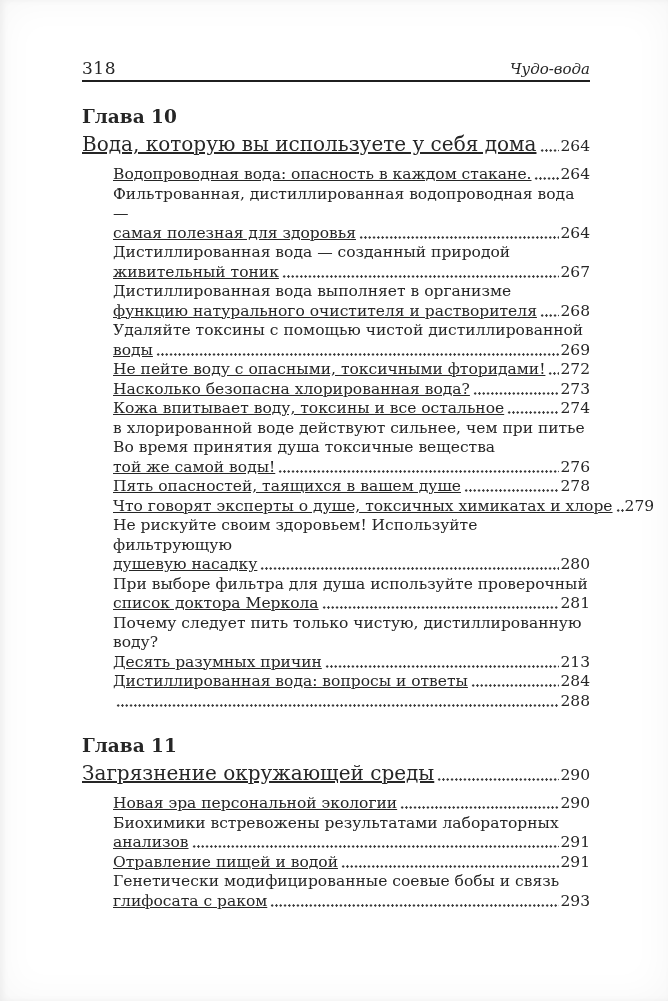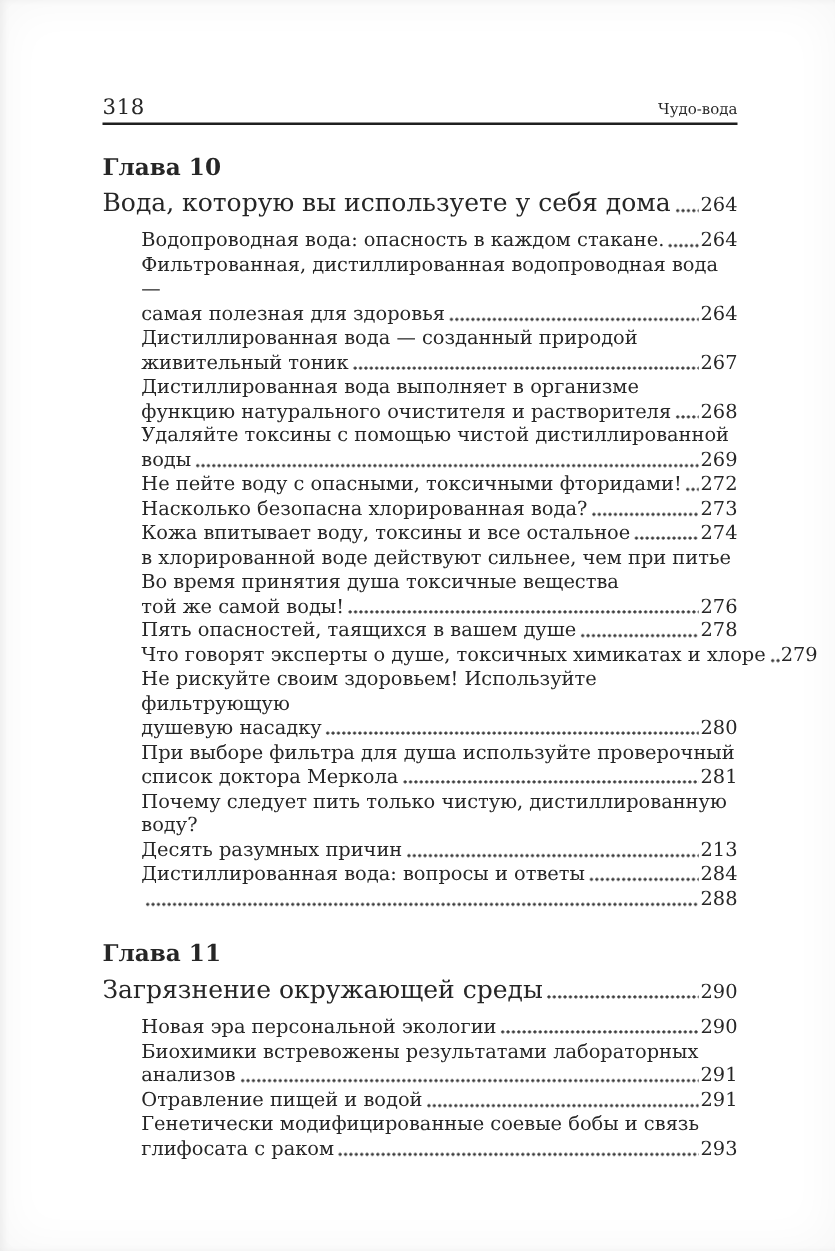--- a/index.html
+++ b/index.html
@@ -20,47 +20,47 @@
     font-family:"DejaVu Serif","Liberation Serif",serif;
     box-shadow:inset 0 0 40px rgba(0,0,0,0.04), inset 3px 0 6px rgba(0,0,0,0.05);
     overflow:hidden;
   }
   .content{
     position:absolute;
     left:82px;right:78px;top:0;
   }
   
   .hdr{
-    margin-top:77px;
+    margin-top:59px;
     display:flex;justify-content:space-between;align-items:baseline;
     padding-bottom:3px;
   }
   .hdr .folio{font-size:17px;line-height:18px;letter-spacing:0.5px;}
-  .hdr .running{font-size:12px;line-height:16px;}
+  .hdr .running{font-style:italic;font-size:15px;line-height:16px;}
   .hdr-rule{border-bottom:2px solid var(--rule);}
   
   .chapter-heading{
     font-weight:bold;
     font-size:18.5px;
     line-height:22px;
     margin-top:24px;
   }
   .title-row{
     margin-top:3px;
     font-size:20px;
     line-height:26px;
   }
   .entries{margin-top:6px;}
   .toc-line,.entry-row{
     margin-left:31px;
     font-size:15.5px;
     line-height:var(--lh);
   }
   .toc-row{display:flex;align-items:baseline;}
-  .toc-row .t{white-space:nowrap;}
+  .toc-row .t{white-space:nowrap;text-decoration:underline;}
   .leader{
     flex:1 1 auto;
     height:3px;
     min-width:8px;
     margin:0 1px 0 3px;
     background-image:radial-gradient(circle, var(--dot) 1.05px, transparent 1.35px);
     background-size:4.3px 3px;
     background-repeat:repeat-x;
     background-position:left 100%;
     transform:translateY(1px);

